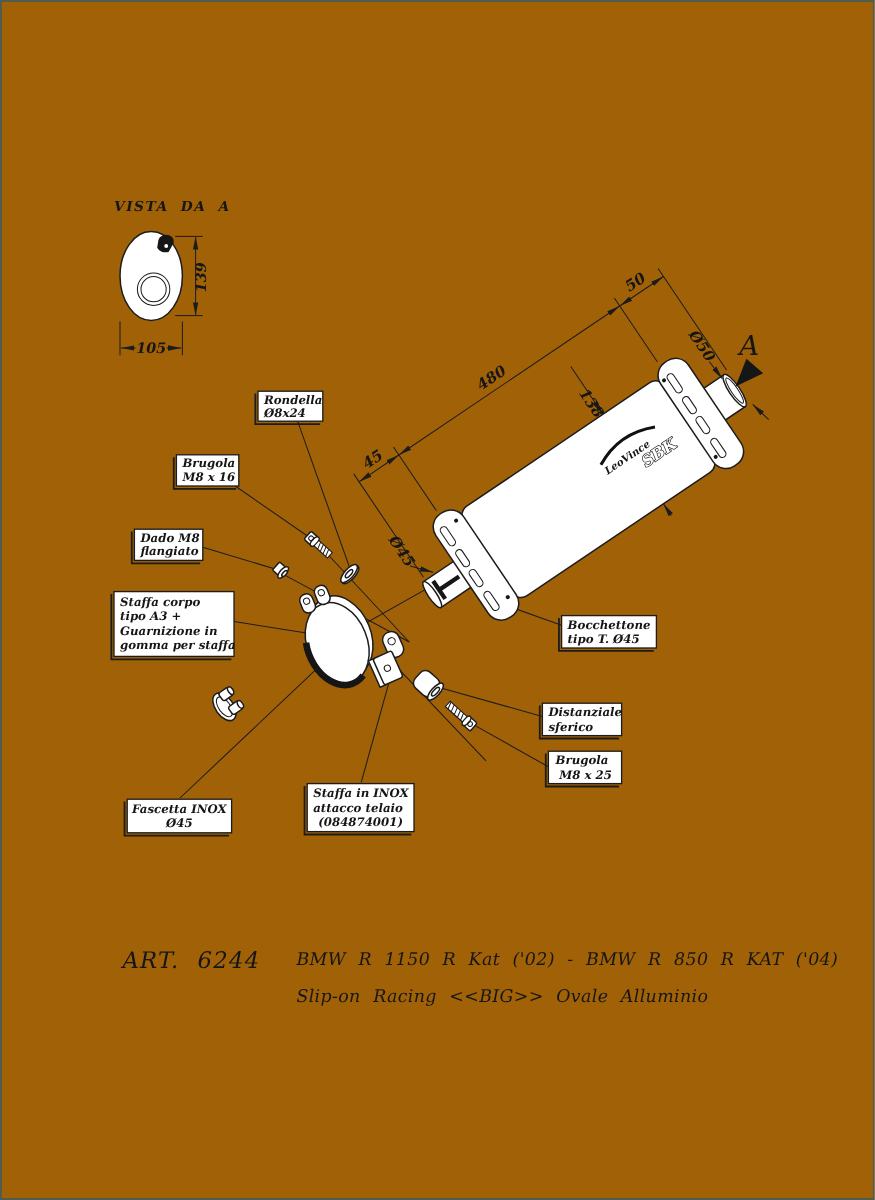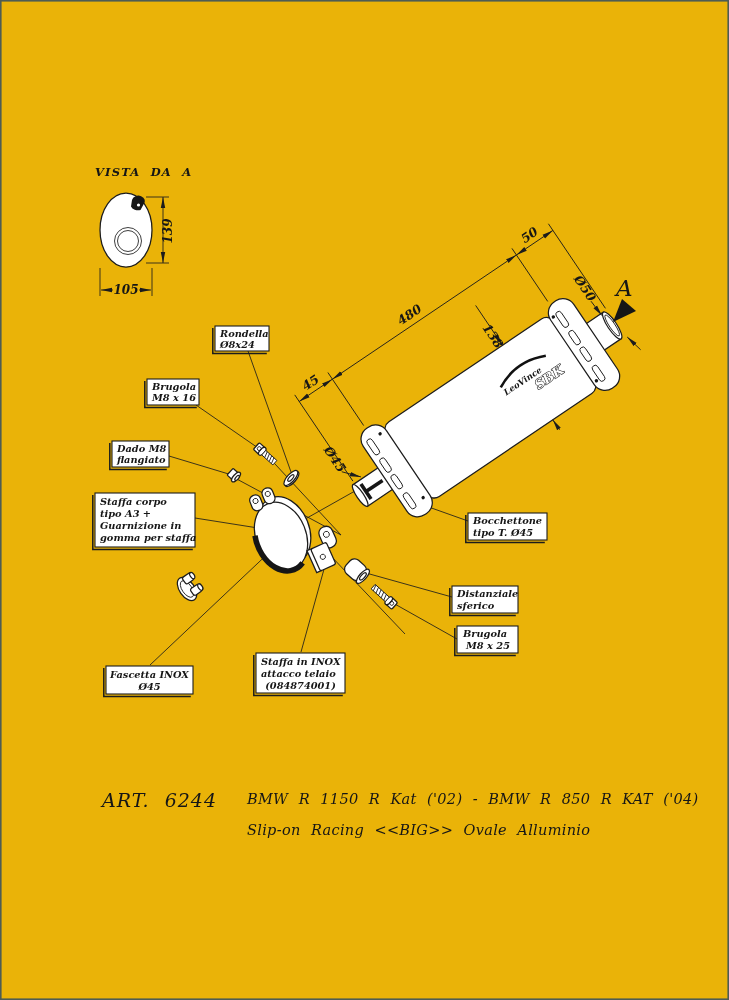--- a/index.html
+++ b/index.html
@@ -1,16 +1,16 @@
 <!DOCTYPE html>
 <html><head>
 <meta charset="utf-8">
 <style>
   html,body{margin:0;padding:0;background:#ffffff;}
-  .page{position:relative;width:729px;height:1000px;background:#eab308;overflow:hidden;}
+  .page{position:relative;width:729px;height:1000px;background:#a16207;overflow:hidden;}
   svg{position:absolute;left:0;top:0;}
   text{font-family:"DejaVu Serif","Liberation Serif",serif;fill:#161616;}
   .thin{stroke:#1c1c1c;stroke-width:0.85;fill:none;}
   .part{fill:#ffffff;stroke:#1c1c1c;stroke-width:1.25;}
   .slot{fill:#ffffff;stroke:#1c1c1c;stroke-width:0.9;}
   .dk{fill:#161616;stroke:none;}
   .lblbox{fill:#ffffff;stroke:#1c1c1c;stroke-width:1.1;}
   .lblshadow{fill:none;stroke:#1c1c1c;stroke-width:1.5;}
   .lbl{font-style:italic;font-weight:bold;font-size:9.8px;}
   .lblc{text-anchor:middle;}

